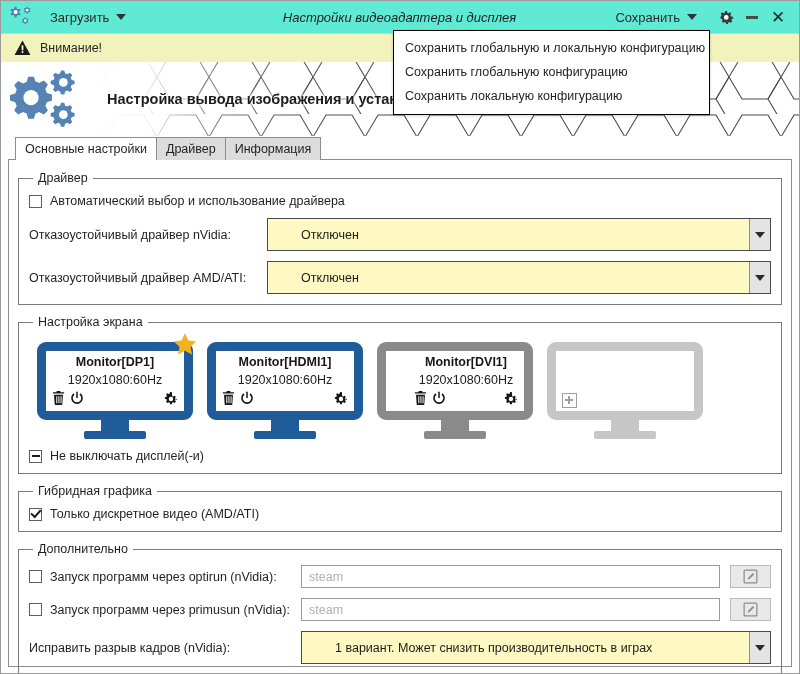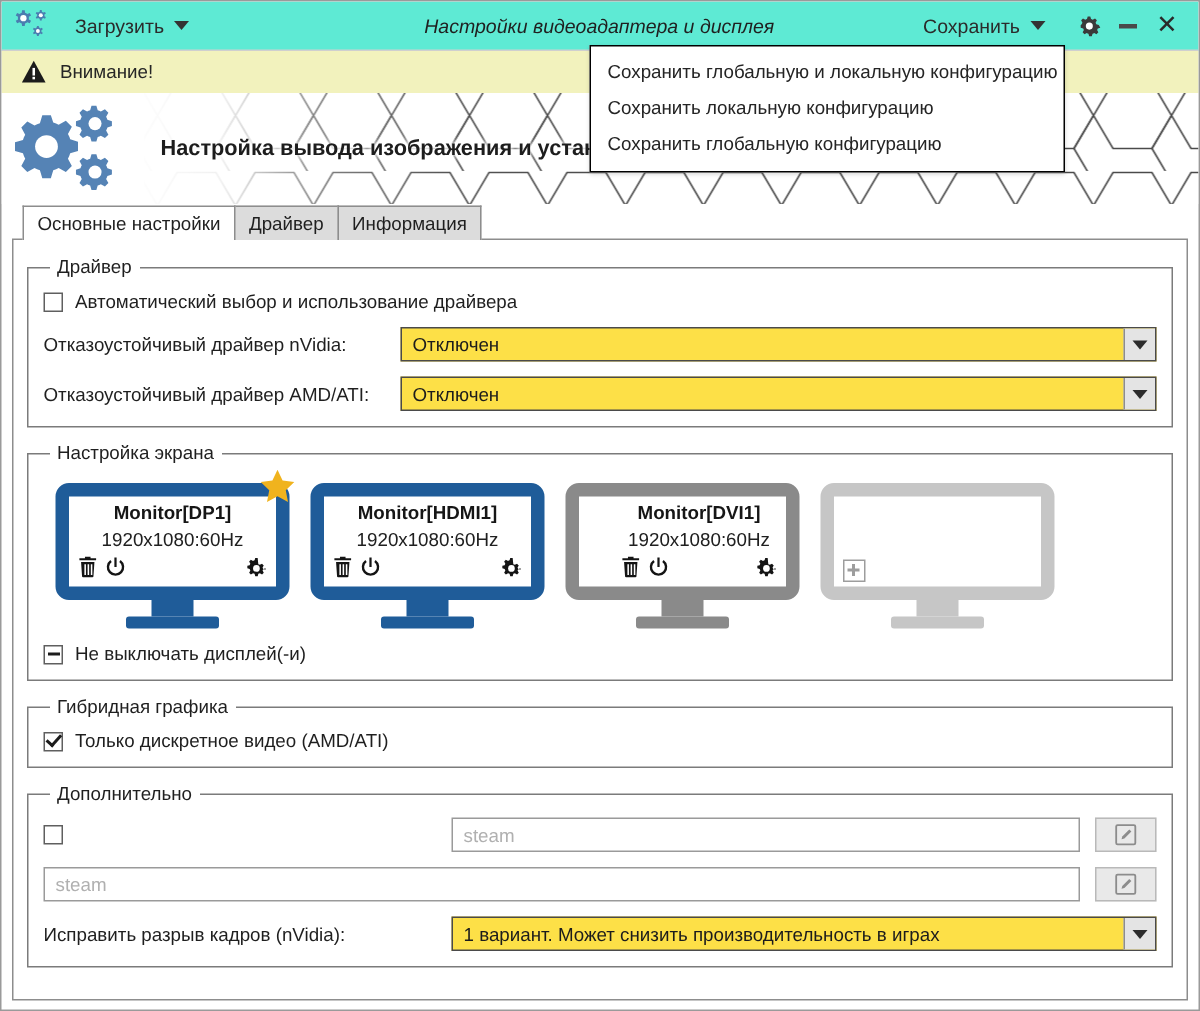--- a/index.html
+++ b/index.html
@@ -224,26 +224,27 @@
 
   .field-label {
     font-size: 12.5px; color: #1f1f1f;
     width: 238px; flex: none;
   }
   .field-label.wide { width: 272px; }
 
   
   .combo {
     flex: 1;
-    height: 23px;
+    height: 33px;
     border: 1px solid #4a4a4a;
-    background: #fde047;
+    background: #fef9c3;
     display: flex; align-items: center;
     position: relative;
     cursor: default;
+    padding-left: 26px;
   }
   .combo .cval {
     padding-left: 7px;
     font-size: 12.5px; color: #1c1c1c;
     flex: 1;
     overflow: hidden; white-space: nowrap;
   }
   .combo .carrow {
     width: 21px; height: 100%;
     background: #e4e4e4;
@@ -613,31 +614,36 @@
         </div>
       </div>
     </fieldset>
 
     <fieldset class="grp">
       <legend>Дополнительно</legend>
 
       <div class="row">
         <div class="cb-row field-label wide">
           <span class="cbx"></span>
+          <span class="lbl">Запуск программ через optirun (nVidia):</span>
         </div>
         <input class="tinput" type="text" placeholder="steam" style="">
         <div class="editbtn">
           <svg width="15" height="15" viewBox="0 0 16 16">
             <rect x="1.2" y="1.2" width="13.6" height="13.6" rx="1" fill="none" stroke="#8c8c8c" stroke-width="1.3"></rect>
             <path d="M5 11.2l.5-2 5-5 1.5 1.5-5 5z" fill="#8c8c8c"></path>
           </svg>
         </div>
       </div>
 
       <div class="row">
+        <div class="cb-row field-label wide">
+          <span class="cbx"></span>
+          <span class="lbl">Запуск программ через primusun (nVidia):</span>
+        </div>
         <input class="tinput" type="text" placeholder="steam" style="">
         <div class="editbtn">
           <svg width="15" height="15" viewBox="0 0 16 16">
             <rect x="1.2" y="1.2" width="13.6" height="13.6" rx="1" fill="none" stroke="#8c8c8c" stroke-width="1.3"></rect>
             <path d="M5 11.2l.5-2 5-5 1.5 1.5-5 5z" fill="#8c8c8c"></path>
           </svg>
         </div>
       </div>
 
       <div class="row">
@@ -648,17 +654,17 @@
               <i></i>
             </span>
         </div>
       </div>
     </fieldset>
 
   </div>
 
   <div class="save-menu">
     <div class="mi">Сохранить глобальную и локальную конфигурацию</div>
+    <div class="mi">Сохранить глобальную конфигурацию</div>
     <div class="mi">Сохранить локальную конфигурацию</div>
-    <div class="mi">Сохранить глобальную конфигурацию</div>
   </div>
 
 </div>
 
 </body></html>

